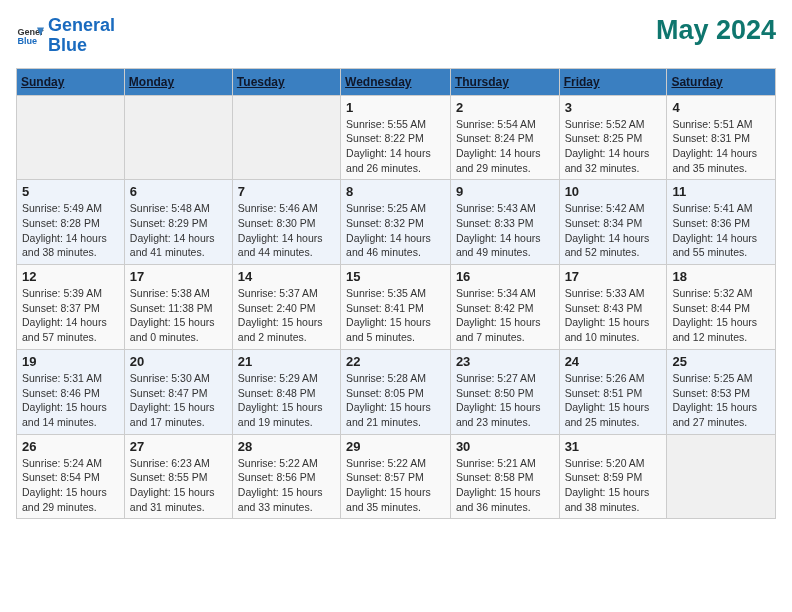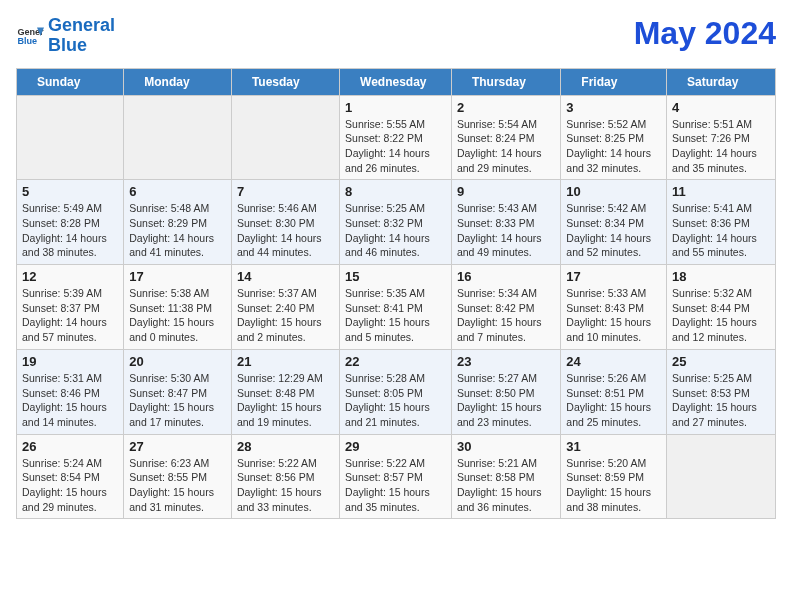--- a/index.html
+++ b/index.html
@@ -31,42 +31,43 @@
       color: #1a6bbf;
     }
     .logo-icon {
       width: 28px;
       height: 28px;
     }
     .title-block {
       text-align: right;
     }
     .month-title {
-      font-size: 32px;
+      font-size: 27px;
       font-weight: bold;
-      color: #1d4ed8;
+      color: #0f766e;
       line-height: 1.1;
     }
     .location-title {
       font-size: 15px;
       color: #555;
     }
     table {
       width: 100%;
       border-collapse: collapse;
       font-size: 11px;
     }
     th {
       background-color: #3a7fc1;
-      color: #ffffff;
-      padding: 6px 20px;
+      color: #0f172a;
+      padding: 6px 4px;
       text-align: left;
       font-size: 12px;
       font-weight: bold;
       border: 1px solid #ccc;
+      text-decoration: underline;
     }
     td {
       border: 1px solid #ccc;
       vertical-align: top;
       padding: 4px 5px;
       height: 80px;
       width: 113px;
     }
     .day-num {
       font-size: 13px;
@@ -142,21 +143,21 @@
         </td>
         <td>
           <span class="day-num">3</span>
           <div class="day-info">Sunrise: 5:52 AM
 Sunset: 8:25 PM
 Daylight: 14 hours and 32 minutes.</div>
         </td>
         <td>
           <span class="day-num">4</span>
           <div class="day-info">Sunrise: 5:51 AM
-Sunset: 7:26 PM
+Sunset: 8:31 PM
 Daylight: 14 hours and 35 minutes.</div>
         </td>
       </tr>
       <tr>
         <td>
           <span class="day-num">5</span>
           <div class="day-info">Sunrise: 5:49 AM
 Sunset: 8:28 PM
 Daylight: 14 hours and 38 minutes.</div>
         </td>
@@ -249,21 +250,21 @@
 Daylight: 15 hours and 14 minutes.</div>
         </td>
         <td>
           <span class="day-num">20</span>
           <div class="day-info">Sunrise: 5:30 AM
 Sunset: 8:47 PM
 Daylight: 15 hours and 17 minutes.</div>
         </td>
         <td>
           <span class="day-num">21</span>
-          <div class="day-info">Sunrise: 12:29 AM
+          <div class="day-info">Sunrise: 5:29 AM
 Sunset: 8:48 PM
 Daylight: 15 hours and 19 minutes.</div>
         </td>
         <td>
           <span class="day-num">22</span>
           <div class="day-info">Sunrise: 5:28 AM
 Sunset: 8:05 PM
 Daylight: 15 hours and 21 minutes.</div>
         </td>
         <td>

